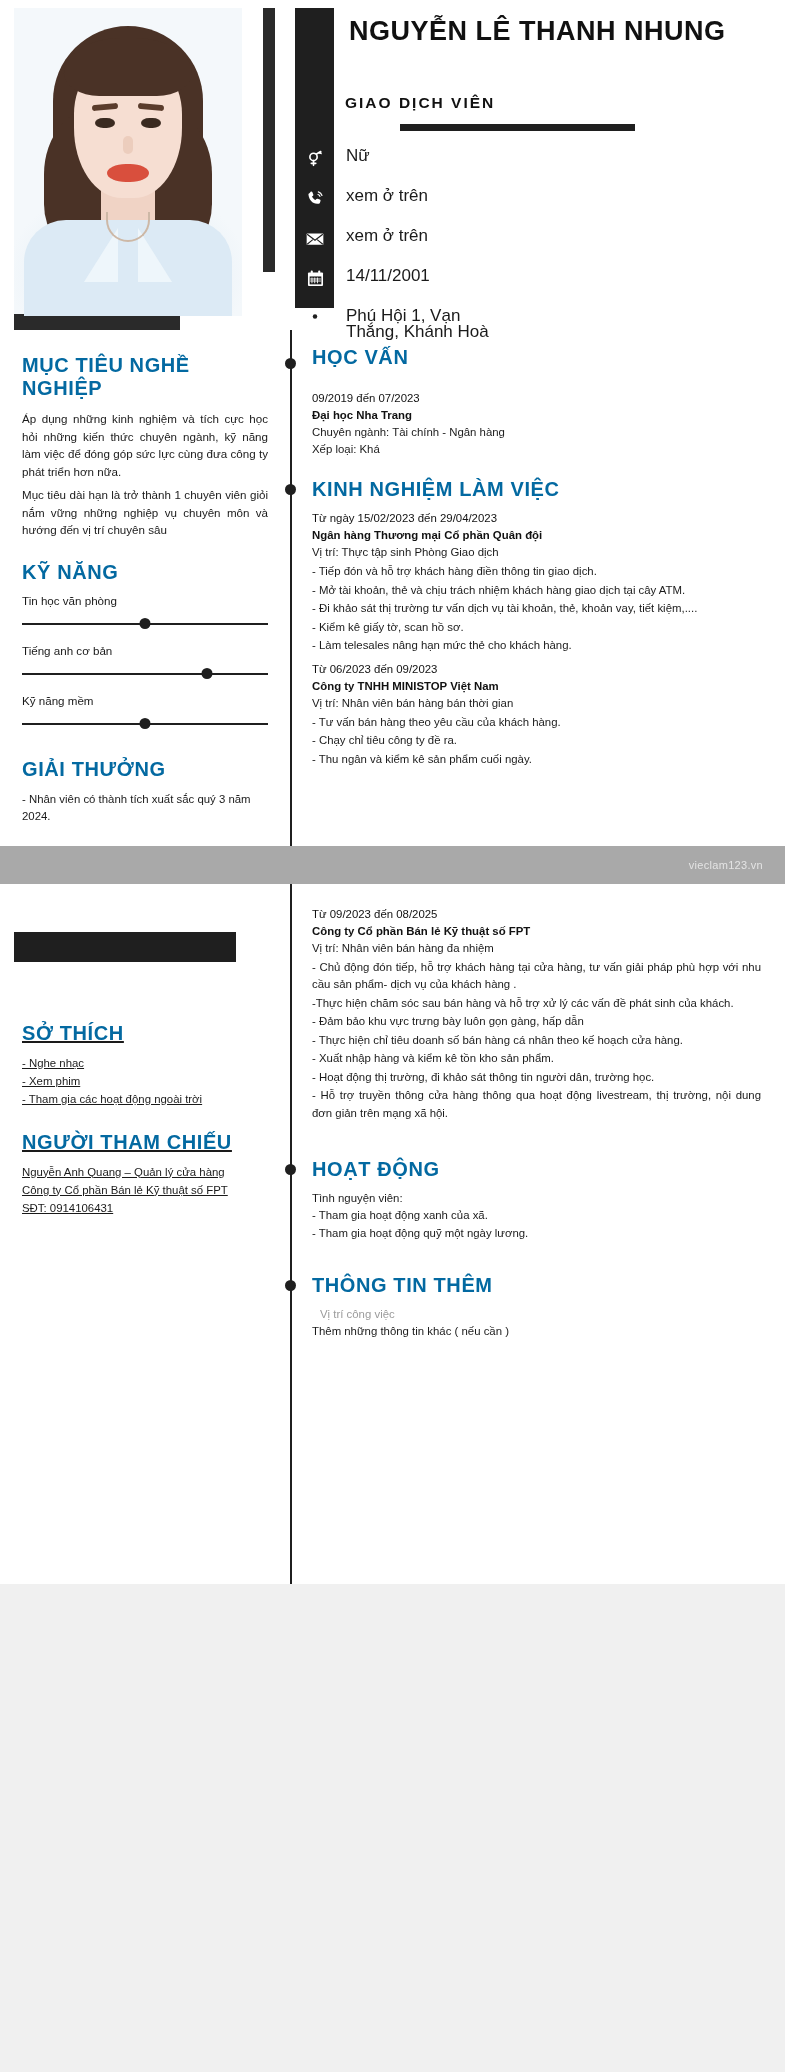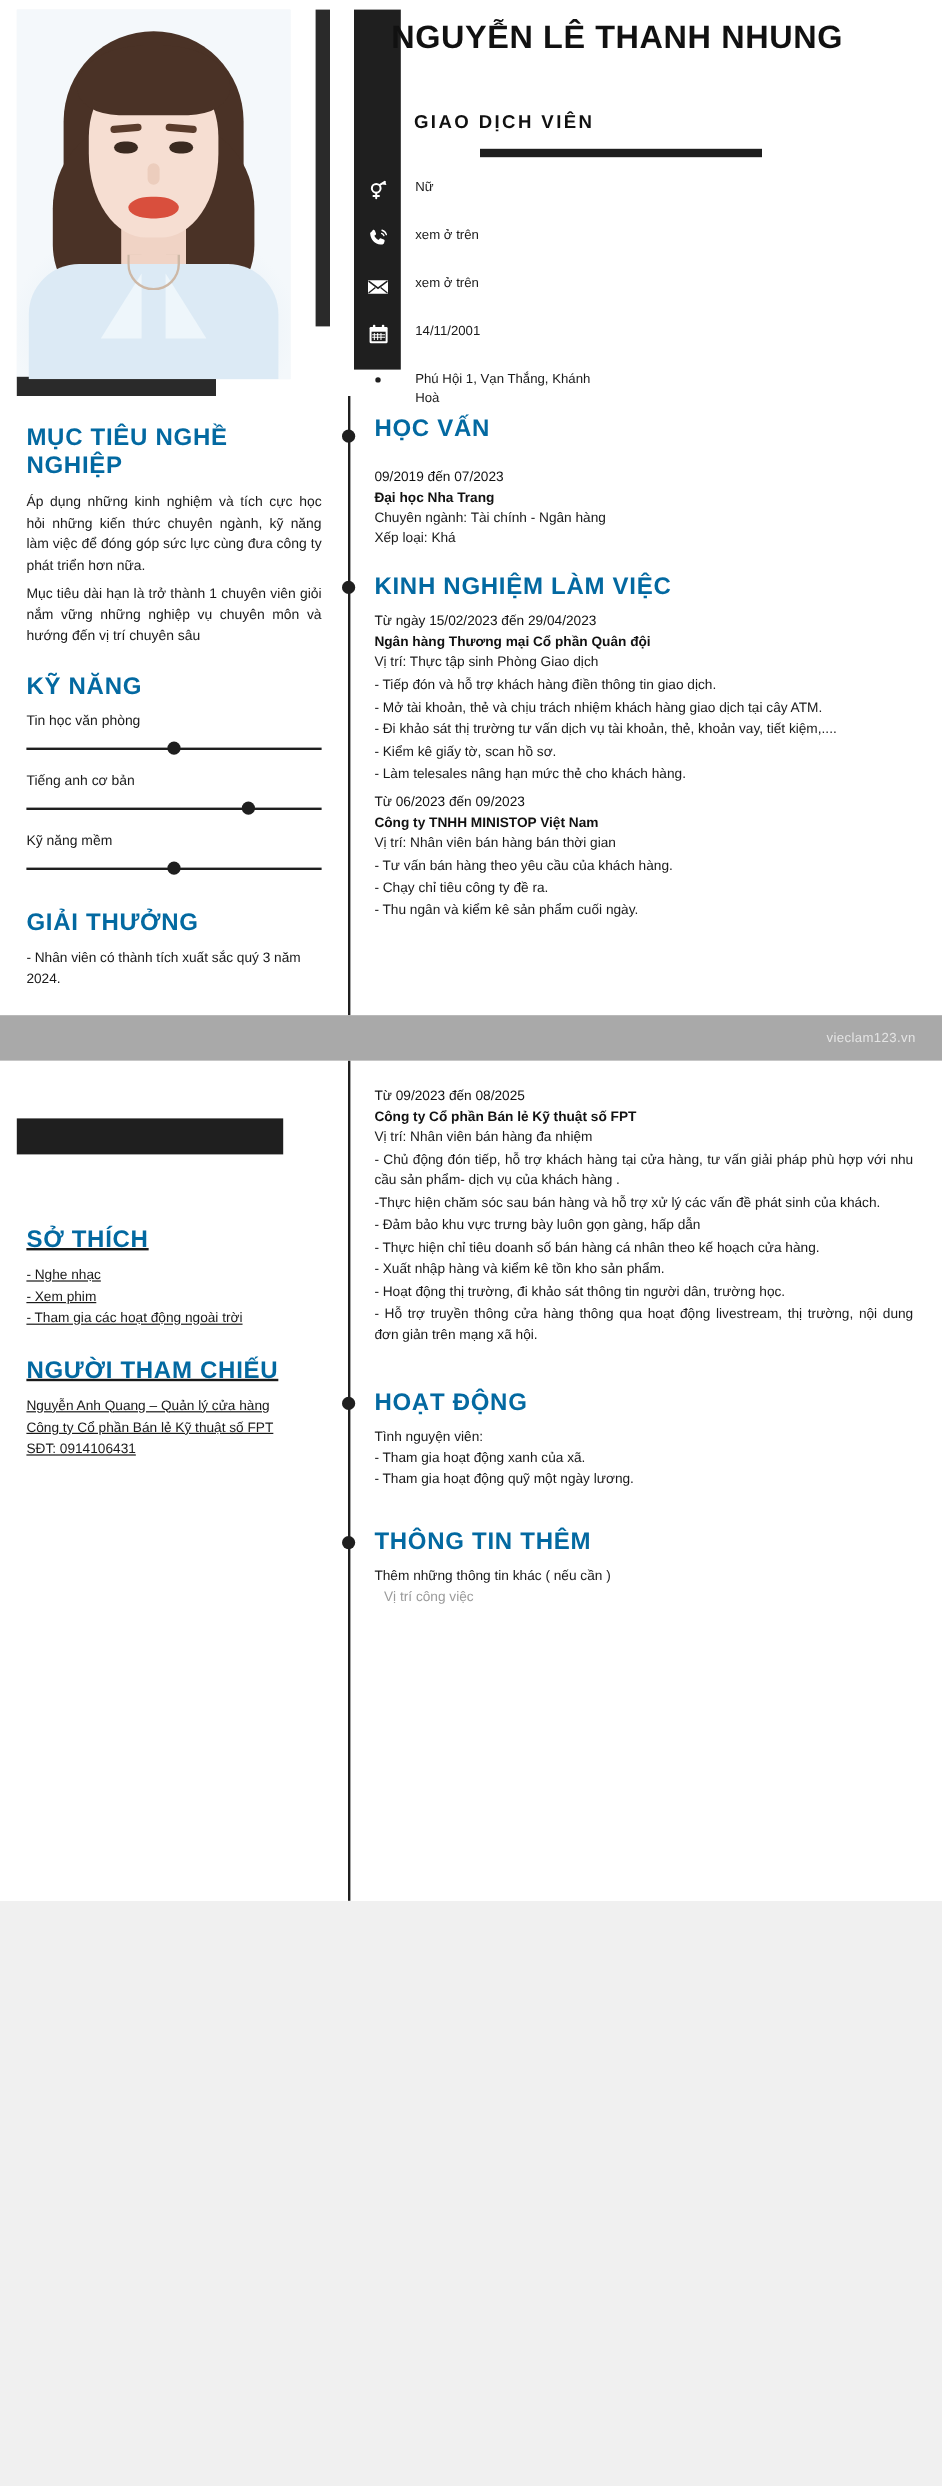--- a/index.html
+++ b/index.html
@@ -161,21 +161,21 @@
   }
   .hdr-bar-wide {
     position: absolute;
     left: 295px; top: 8px;
     width: 39px; height: 300px;
     background: #1f1f1f;
   }
 
   .hdr-name {
     position: absolute;
-    left: 326px; top: 12px;
+    left: 349px; top: 12px;
     width: 415px;
     font-size: 27px;
     font-weight: 700;
     line-height: 38px;
     letter-spacing: 0.5px;
     color: #111;
   }
   .hdr-role {
     position: absolute;
     left: 345px; top: 94px;
@@ -206,21 +206,21 @@
     width: 30px;
     min-width: 30px;
     display: flex;
     align-items: flex-start;
     justify-content: center;
     padding-top: 1px;
   }
   .contact-ico svg { display: block; }
   .contact-txt {
     padding-left: 16px;
-    font-size: 11px;
+    font-size: 17px;
     line-height: 16px;
     color: #1a1a1a;
     max-width: 180px;
   }
 
   
   .cols {
     position: relative;
     display: flex;
     padding: 0 0 0 0;
@@ -627,22 +627,22 @@
             <div class="bullet">- Tham gia hoạt động quỹ một ngày lương.</div>
           </div>
 
           <div style="height:26px"></div>
 
           <div class="sec-title-row">
             <span class="dot"></span>
             <span class="sec-title" style="margin-bottom:0">THÔNG TIN THÊM</span>
           </div>
           <div class="entry">
+            <div class="entry-line subtle" style="padding-left:8px">Vị trí công việc</div>
             <div class="entry-line">Thêm những thông tin khác ( nếu cần )</div>
-            <div class="entry-line subtle" style="padding-left:8px">Vị trí công việc</div>
           </div>
 
           <div style="height:120px"></div>
         </div>
       </div>
     </div>
 
   </div>
 </div>
 

